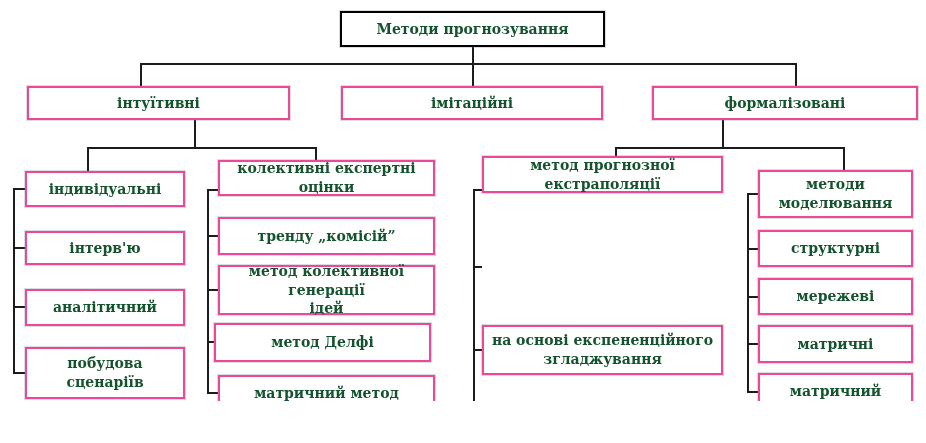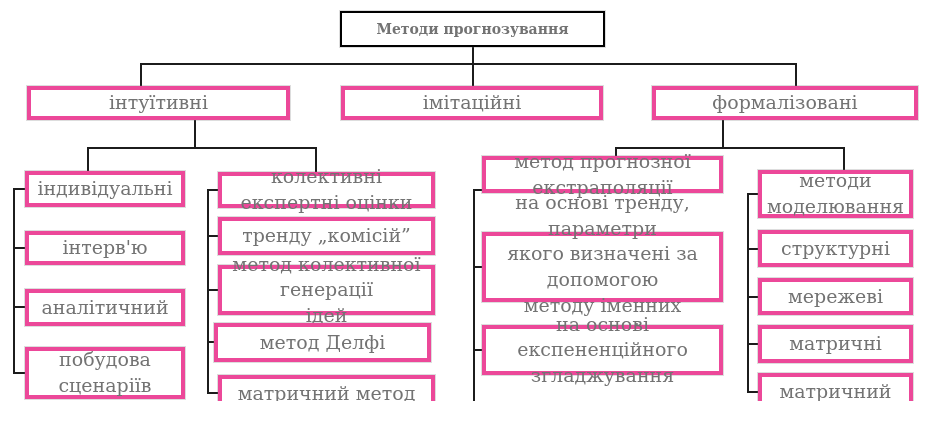--- a/index.html
+++ b/index.html
@@ -6,38 +6,39 @@
     margin: 0;
     padding: 0;
     background: #ffffff;
   }
   .diagram {
     position: relative;
     width: 926px;
     height: 401px;
     background: #ffffff;
     font-family: "DejaVu Serif", "Liberation Serif", serif;
-    color: #737373;
+    color: #14532d;
     overflow: hidden;
   }
   .box {
     position: absolute;
     box-sizing: border-box;
     background: #ffffff;
-    border: 4px solid #ec4899;
+    border: 2px solid #ec4899;
     box-shadow: 0 0 0 1px rgba(120,120,120,0.25);
     display: flex;
     align-items: center;
     justify-content: center;
     text-align: center;
-    font-size: 19px;
+    font-size: 14px;
     line-height: 1.35;
     white-space: pre-line;
     padding: 2px 4px;
     z-index: 2;
+    font-weight: bold;
   }
   .box.root {
     border: 2px solid #000000;
     font-weight: bold;
     font-size: 14px;
   }
   .line {
     position: absolute;
     background: #1c1c1c;
     z-index: 1;
@@ -53,31 +54,28 @@
   <div class="box" style="left:27px;top:86px;width:263px;height:34px">інтуїтивні</div>
   <div class="box" style="left:341px;top:86px;width:262px;height:34px">імітаційні</div>
   <div class="box" style="left:652px;top:86px;width:266px;height:34px">формалізовані</div>
 
   <div class="box" style="left:25px;top:231px;width:160px;height:34px">інтерв'ю</div>
   <div class="box" style="left:25px;top:171px;width:160px;height:36px">індивідуальні</div>
   <div class="box" style="left:25px;top:289px;width:160px;height:37px">аналітичний</div>
   <div class="box" style="left:25px;top:347px;width:160px;height:52px">побудова
 сценаріїв</div>
 
-  <div class="box" style="left:218px;top:172px;width:217px;height:36px">колективні експертні оцінки</div>
+  <div class="box" style="left:218px;top:160px;width:217px;height:36px">колективні експертні оцінки</div>
   <div class="box" style="left:218px;top:217px;width:217px;height:38px">тренду „комісій”</div>
   <div class="box" style="left:218px;top:265px;width:217px;height:50px">метод колективної генерації
 ідей</div>
   <div class="box" style="left:214px;top:323px;width:217px;height:39px">метод Делфі</div>
   <div class="box" style="left:218px;top:375px;width:217px;height:37px">матричний метод</div>
 
   <div class="box" style="left:482px;top:156px;width:241px;height:37px">метод прогнозної екстраполяції</div>
-  <div class="box" style="left:482px;top:232px;width:241px;height:70px">на основі тренду, параметри
-якого визначені за допомогою
-методу іменних квадратів</div>
   <div class="box" style="left:482px;top:325px;width:241px;height:50px">на основі експененційного
 згладжування</div>
 
   <div class="box" style="left:758px;top:170px;width:155px;height:48px">методи
 моделювання</div>
   <div class="box" style="left:758px;top:230px;width:155px;height:37px">структурні</div>
   <div class="box" style="left:758px;top:278px;width:155px;height:37px">мережеві</div>
   <div class="box" style="left:758px;top:325px;width:155px;height:38px">матричні</div>
   <div class="box" style="left:758px;top:373px;width:155px;height:37px">матричний</div>
 

